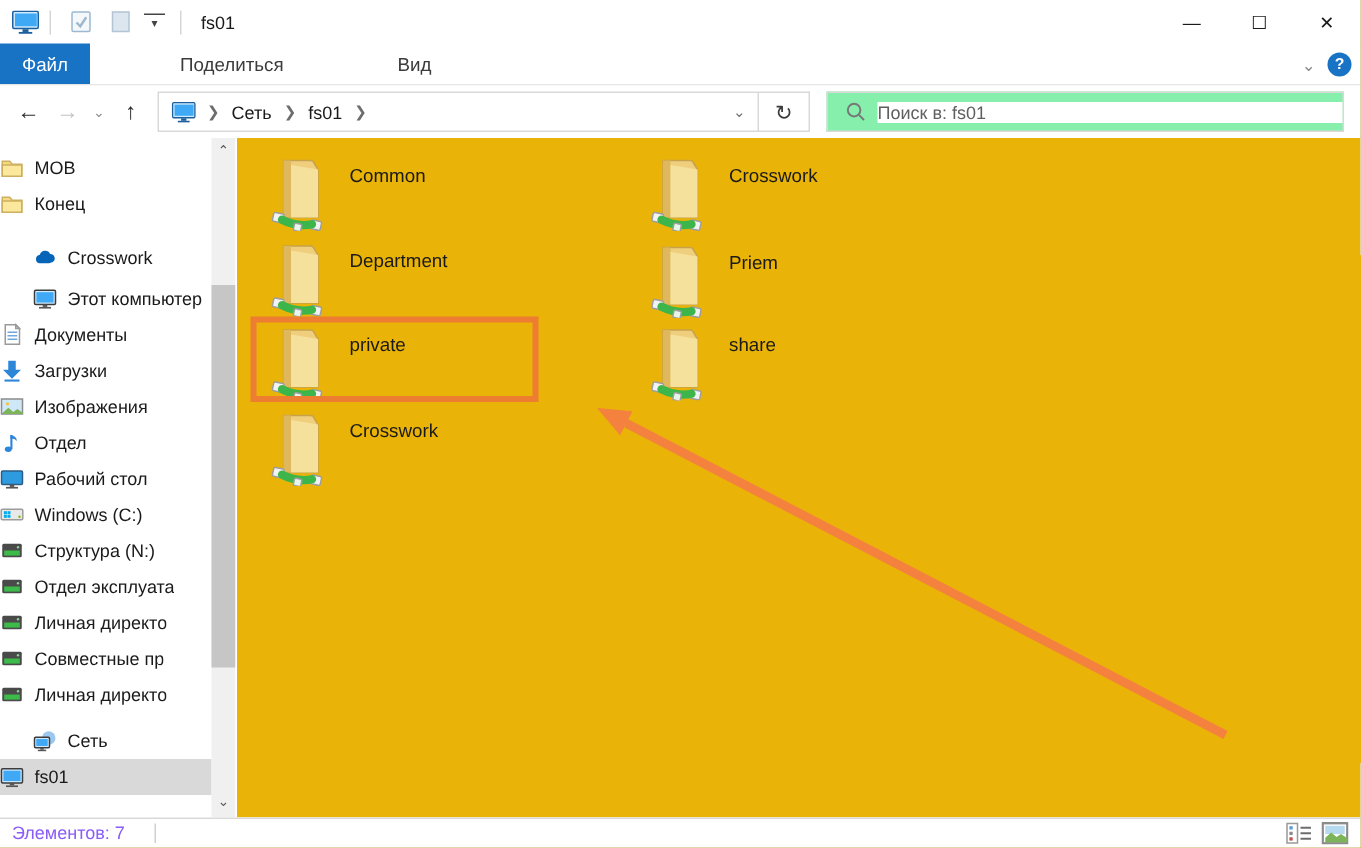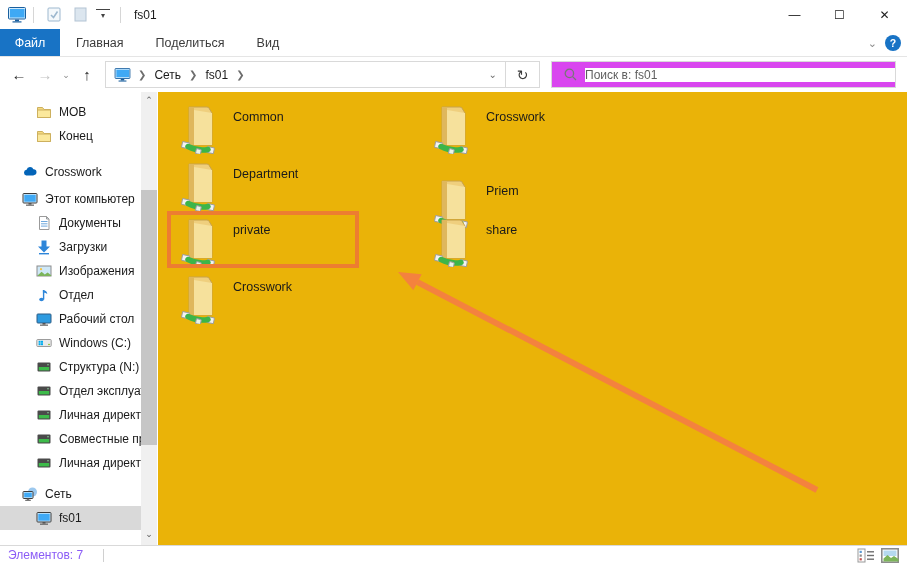--- a/index.html
+++ b/index.html
@@ -11,51 +11,51 @@
   .titlebar { position:absolute; left:0; top:0; width:907px; height:29px; background:#fff; display:flex; align-items:center; }
   .tb-appicon { margin-left:8px; width:18px; height:16px; }
   .tb-sep { width:1px; height:16px; background:#d6d6d6; margin:0 7px; }
   .qat-btn { width:20px; height:18px; display:flex; align-items:center; justify-content:center; margin:0 3px; }
   .qat-drop { font-size:8px; color:#444; width:14px; text-align:center; border-top:1px solid #444; line-height:9px; margin:0 3px; padding-top:1px; }
   .tb-title { font-size:12px; color:#1a1a1a; margin-left:6px; }
   .win-controls { position:absolute; right:0; top:0; height:30px; display:flex; }
   .win-btn { width:45px; height:30px; display:flex; align-items:center; justify-content:center; font-size:12px; color:#1a1a1a; }
 
   
-  .ribbon { position:absolute; left:0; top:29px; width:907px; height:28px; background:#fff; border-bottom:1px solid #e5e5e5; display:flex; align-items:stretch; }
+  .ribbon { position:absolute; left:0; top:29px; width:907px; height:28px; background:#fff; border-bottom:1px solid #e5e5e5; display:flex; align-items:stretch;gap:44px; }
   .tab { display:flex; align-items:center; padding:0 16px; font-size:12.5px; color:#3b3b3b; }
   .tab.active { background:#1873c5; color:#fff; width:60px; justify-content:center; padding:0; }
   .ribbon-right { position:absolute; right:6px; top:0; height:28px; display:flex; align-items:center; gap:8px; }
   .rb-chev { color:#8a8a8a; font-size:11px; }
   .help-circle { width:16px; height:16px; border-radius:50%; background:#1873c5; color:#fff; font-size:10.5px; font-weight:bold; display:flex; align-items:center; justify-content:center; }
 
   
   .navbar { position:absolute; left:0; top:57px; width:907px; height:35px; background:#fff; }
   .nav-arrows { position:absolute; left:6px; top:0; height:35px; display:flex; align-items:center; }
   .nav-btn { width:26px; text-align:center; font-size:15px; color:#2b2b2b; }
   .nav-btn.disabled { color:#c3c3c3; }
   .nav-chev { width:16px; text-align:center; font-size:9px; color:#8a8a8a; }
   .addressbar { position:absolute; left:105px; top:4px; width:401px; height:27px; border:1px solid #d9d9d9; background:#fff; display:flex; align-items:center; font-size:12px; color:#1a1a1a; }
   .ab-icon { width:17px; height:14px; margin-left:8px; }
   .crumb-sep { color:#6d6d6d; font-size:10px; padding:0 7px; }
   .crumb { padding:0 1px; }
   .ab-drop { margin-left:auto; margin-right:8px; color:#6d6d6d; font-size:10px; }
   .refreshbox { position:absolute; left:506px; top:4px; width:34px; height:27px; border:1px solid #d9d9d9; border-left:none; display:flex; align-items:center; justify-content:center; font-size:14px; color:#3b3b3b; }
-  .searchbox { position:absolute; left:551px; top:4px; width:345px; height:27px; border:1px solid #d9d9d9; background:#d946ef; display:flex; align-items:center; }
+  .searchbox { position:absolute; left:551px; top:4px; width:345px; height:27px; border:1px solid #d9d9d9; background:#86efac; display:flex; align-items:center; }
   .search-glyph { margin:0 8px 0 12px; width:13px; height:13px; }
   .searchbox input { border:none; outline:none; flex:1; font-family:"Liberation Sans",sans-serif; font-size:12px; color:#1a1a1a; }
   .searchbox input::placeholder { color:#5f5f5f; opacity:1; }
 
   
   .content { position:absolute; left:0; top:92px; width:907px; height:453px; background:#fff; }
   .sidebar { position:absolute; left:0; top:0; width:157px; height:453px; overflow:hidden; }
   .side-list { position:absolute; left:0; top:0; width:141px; padding-top:8px; }
   .side-row { height:24px; display:flex; align-items:center; font-size:12px; color:#1a1a1a; white-space:nowrap; overflow:hidden; }
   .side-row.indent1 { padding-left:22px; }
-  .side-row.indent2 { padding-left:36px; }
+  .side-row.indent2 { }
   .side-row.selected { background:#d9d9d9; }
   .sicon { width:16px; height:16px; flex:0 0 16px; margin-right:7px; }
   .sicon svg { display:block; }
   .slbl { overflow:hidden; }
 
   .side-scroll { position:absolute; left:141px; top:0; width:16px; height:453px; background:#f0f0f0; }
   .scroll-arrow { position:absolute; left:0; width:16px; height:16px; color:#5a5a5a; font-size:9px; text-align:center; line-height:16px; }
   .scroll-thumb { position:absolute; left:0; top:98px; width:16px; height:255px; background:#c6c6c6; }
 
   .main { position:absolute; left:158px; top:0; width:749px; height:453px; background:#eab308; }
@@ -102,21 +102,20 @@
     <span class="tb-title">fs01</span>
     <div class="win-controls">
       <span class="win-btn">—</span>
       <span class="win-btn">☐</span>
       <span class="win-btn">✕</span>
     </div>
   </div>
 
   <div class="ribbon">
     <div class="tab active">Файл</div>
-    <div class="tab">Главная</div>
     <div class="tab">Поделиться</div>
     <div class="tab">Вид</div>
     <div class="ribbon-right">
       <span class="rb-chev">⌄</span>
       <span class="help-circle">?</span>
     </div>
   </div>
 
   <div class="navbar">
     <div class="nav-arrows">
@@ -379,21 +378,21 @@
                 <path d="M14 6 L32 9 L32 41 L14 41 Z" fill="#f6e19c"></path>
                 <g>
                   <rect x="2" y="38" width="7" height="6" rx="1" fill="#f2f2f2" stroke="#9e9e9e" transform="rotate(12 5 41)"></rect>
                   <rect x="27" y="43" width="7" height="6" rx="1" fill="#f2f2f2" stroke="#9e9e9e" transform="rotate(12 30 46)"></rect>
                   <path d="M8 42.5 Q18 47.5 28 45.5" fill="none" stroke="#3cb54a" stroke-width="5.5" stroke-linecap="round"></path>
                   <rect x="16" y="45" width="5" height="5" rx="1" fill="#e8f5e9" stroke="#9e9e9e" transform="rotate(12 18 47)"></rect>
                 </g>
               </svg></span>
             <span class="fname">Department</span>
           </div>
-          <div class="tile" style="left: 265px; top: 84px;">
+          <div class="tile" style="left: 265px; top: 68px;">
             <span class="ficon"><svg width="40" height="50" viewBox="0 0 40 50">
                 <path d="M9 3 L27 3 Q29 3 29.5 5 L32 9 L32 41 L9 41 Z" fill="#efcf7e" stroke="#c8a24b"></path>
                 <path d="M9 3 L14 3 L14 41 L9 41 Z" fill="#dfb75c"></path>
                 <path d="M14 6 L32 9 L32 41 L14 41 Z" fill="#f6e19c"></path>
                 <g>
                   <rect x="2" y="38" width="7" height="6" rx="1" fill="#f2f2f2" stroke="#9e9e9e" transform="rotate(12 5 41)"></rect>
                   <rect x="27" y="43" width="7" height="6" rx="1" fill="#f2f2f2" stroke="#9e9e9e" transform="rotate(12 30 46)"></rect>
                   <path d="M8 42.5 Q18 47.5 28 45.5" fill="none" stroke="#3cb54a" stroke-width="5.5" stroke-linecap="round"></path>
                   <rect x="16" y="45" width="5" height="5" rx="1" fill="#e8f5e9" stroke="#9e9e9e" transform="rotate(12 18 47)"></rect>
                 </g>

